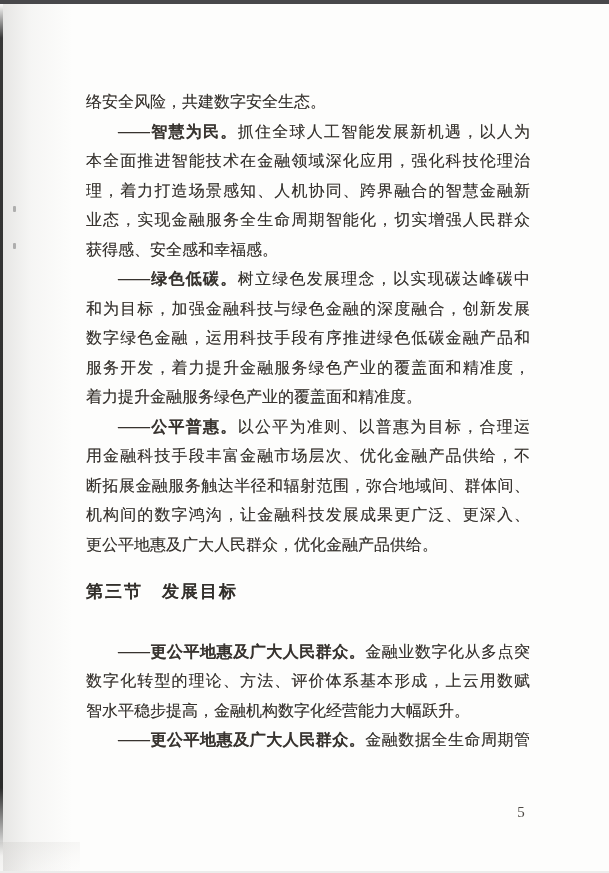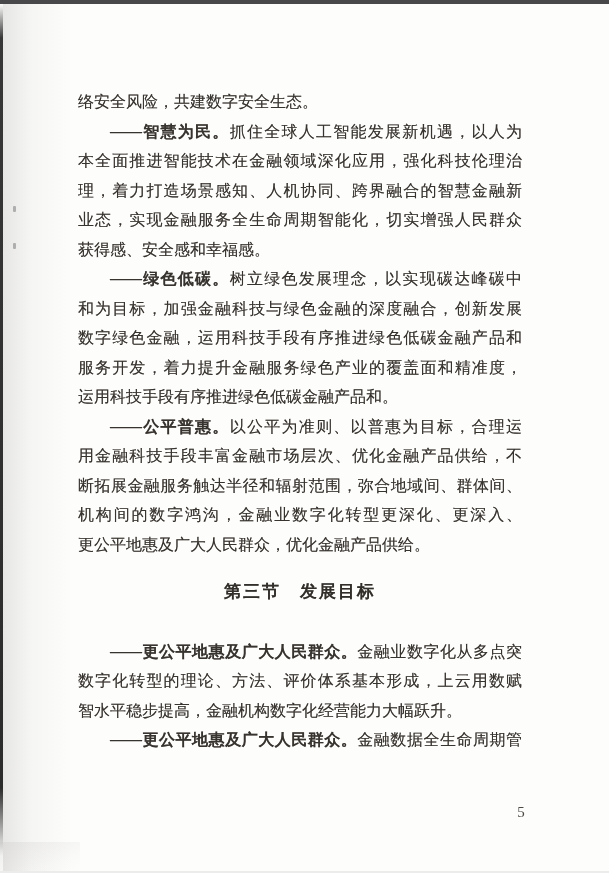--- a/index.html
+++ b/index.html
@@ -62,21 +62,21 @@
     background: #8d8d8d;
     opacity: 0.65;
     border-radius: 1px;
   }
   .speck1 { left: 13px; top: 206px; }
   .speck2 { left: 13px; top: 243px; }
 
   
   .textblock {
     position: absolute;
-    left: 78px; top: 87px;
+    left: 86px; top: 87px;
     width: 444px;
     color: #37332f;
     font-size: 16px;
     line-height: 29.5px;
     text-shadow: 0 0 0.5px rgba(70,66,60,0.55);
   }
   .line {
     height: 29.5px;
     text-align: justify;
     text-align-last: left;
@@ -85,21 +85,20 @@
   .line.fill { text-align-last: justify; }
   .line.indent { text-indent: 2em; }
   .lead { font-weight: bold; }
 
   .heading {
     margin: 18px 0 30px 0;
     height: 29.5px;
     line-height: 29.5px;
     font-size: 17px;
     font-weight: bold;
-    text-align: center;
     letter-spacing: 2px;
     color: #322f2b;
   }
 
   .pageno {
     position: absolute;
     left: 511px; top: 804px;
     width: 20px;
     text-align: center;
     font-size: 15px;
@@ -122,25 +121,25 @@
         <div class="line">络安全风险，共建数字安全生态。</div>
         <div class="line fill indent"><span class="lead">——智慧为民。</span>抓住全球人工智能发展新机遇，以人为</div>
         <div class="line fill">本全面推进智能技术在金融领域深化应用，强化科技伦理治</div>
         <div class="line fill">理，着力打造场景感知、人机协同、跨界融合的智慧金融新</div>
         <div class="line fill">业态，实现金融服务全生命周期智能化，切实增强人民群众</div>
         <div class="line">获得感、安全感和幸福感。</div>
         <div class="line fill indent"><span class="lead">——绿色低碳。</span>树立绿色发展理念，以实现碳达峰碳中</div>
         <div class="line fill">和为目标，加强金融科技与绿色金融的深度融合，创新发展</div>
         <div class="line fill">数字绿色金融，运用科技手段有序推进绿色低碳金融产品和</div>
         <div class="line fill">服务开发，着力提升金融服务绿色产业的覆盖面和精准度，</div>
-        <div class="line">运用科技手段有序推进绿色低碳金融产品和。</div>
+        <div class="line">着力提升金融服务绿色产业的覆盖面和精准度。</div>
         <div class="line fill indent"><span class="lead">——公平普惠。</span>以公平为准则、以普惠为目标，合理运</div>
         <div class="line fill">用金融科技手段丰富金融市场层次、优化金融产品供给，不</div>
         <div class="line fill">断拓展金融服务触达半径和辐射范围，弥合地域间、群体间、</div>
-        <div class="line fill">机构间的数字鸿沟，金融业数字化转型更深化、更深入、</div>
+        <div class="line fill">机构间的数字鸿沟，让金融科技发展成果更广泛、更深入、</div>
         <div class="line">更公平地惠及广大人民群众，优化金融产品供给。</div>
       </div>
     <div class="heading">第三节　发展目标</div>
     <div id="goal-lines">
         <div class="line fill indent"><span class="lead">——更公平地惠及广大人民群众。</span>金融业数字化从多点突</div>
         <div class="line fill">数字化转型的理论、方法、评价体系基本形成，上云用数赋</div>
         <div class="line">智水平稳步提高，金融机构数字化经营能力大幅跃升。</div>
         <div class="line fill indent"><span class="lead">——更公平地惠及广大人民群众。</span>金融数据全生命周期管</div>
       </div>
   </div>

